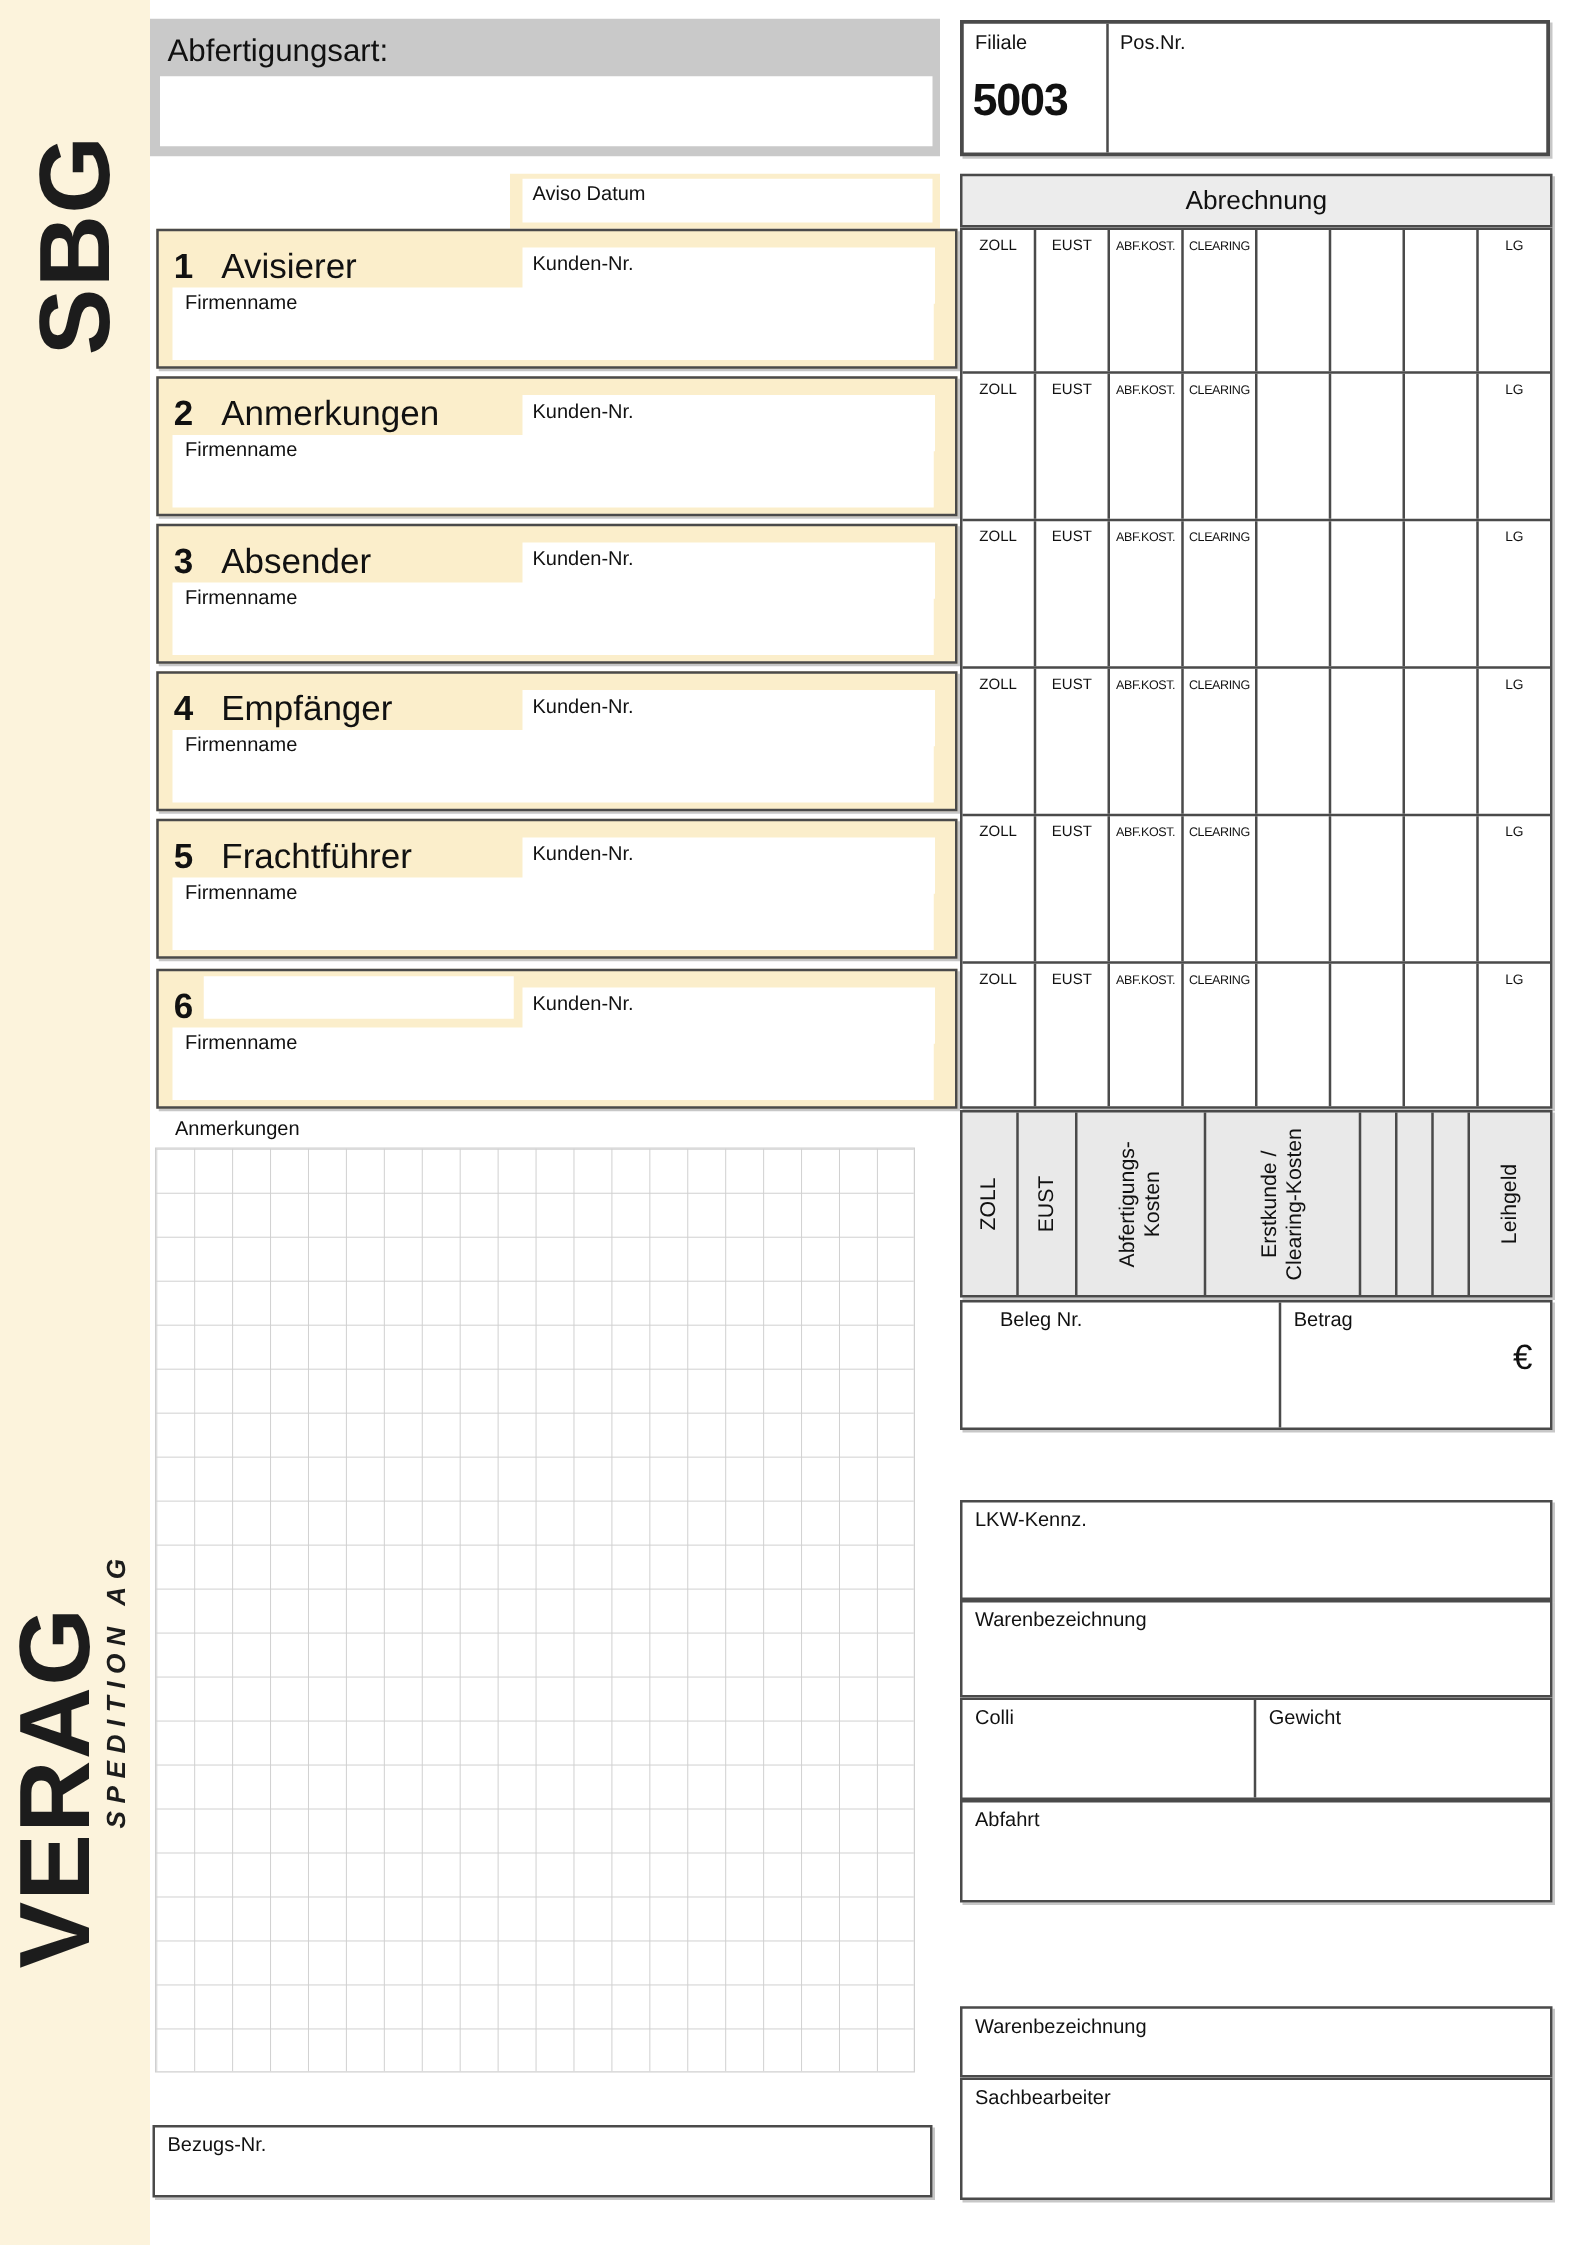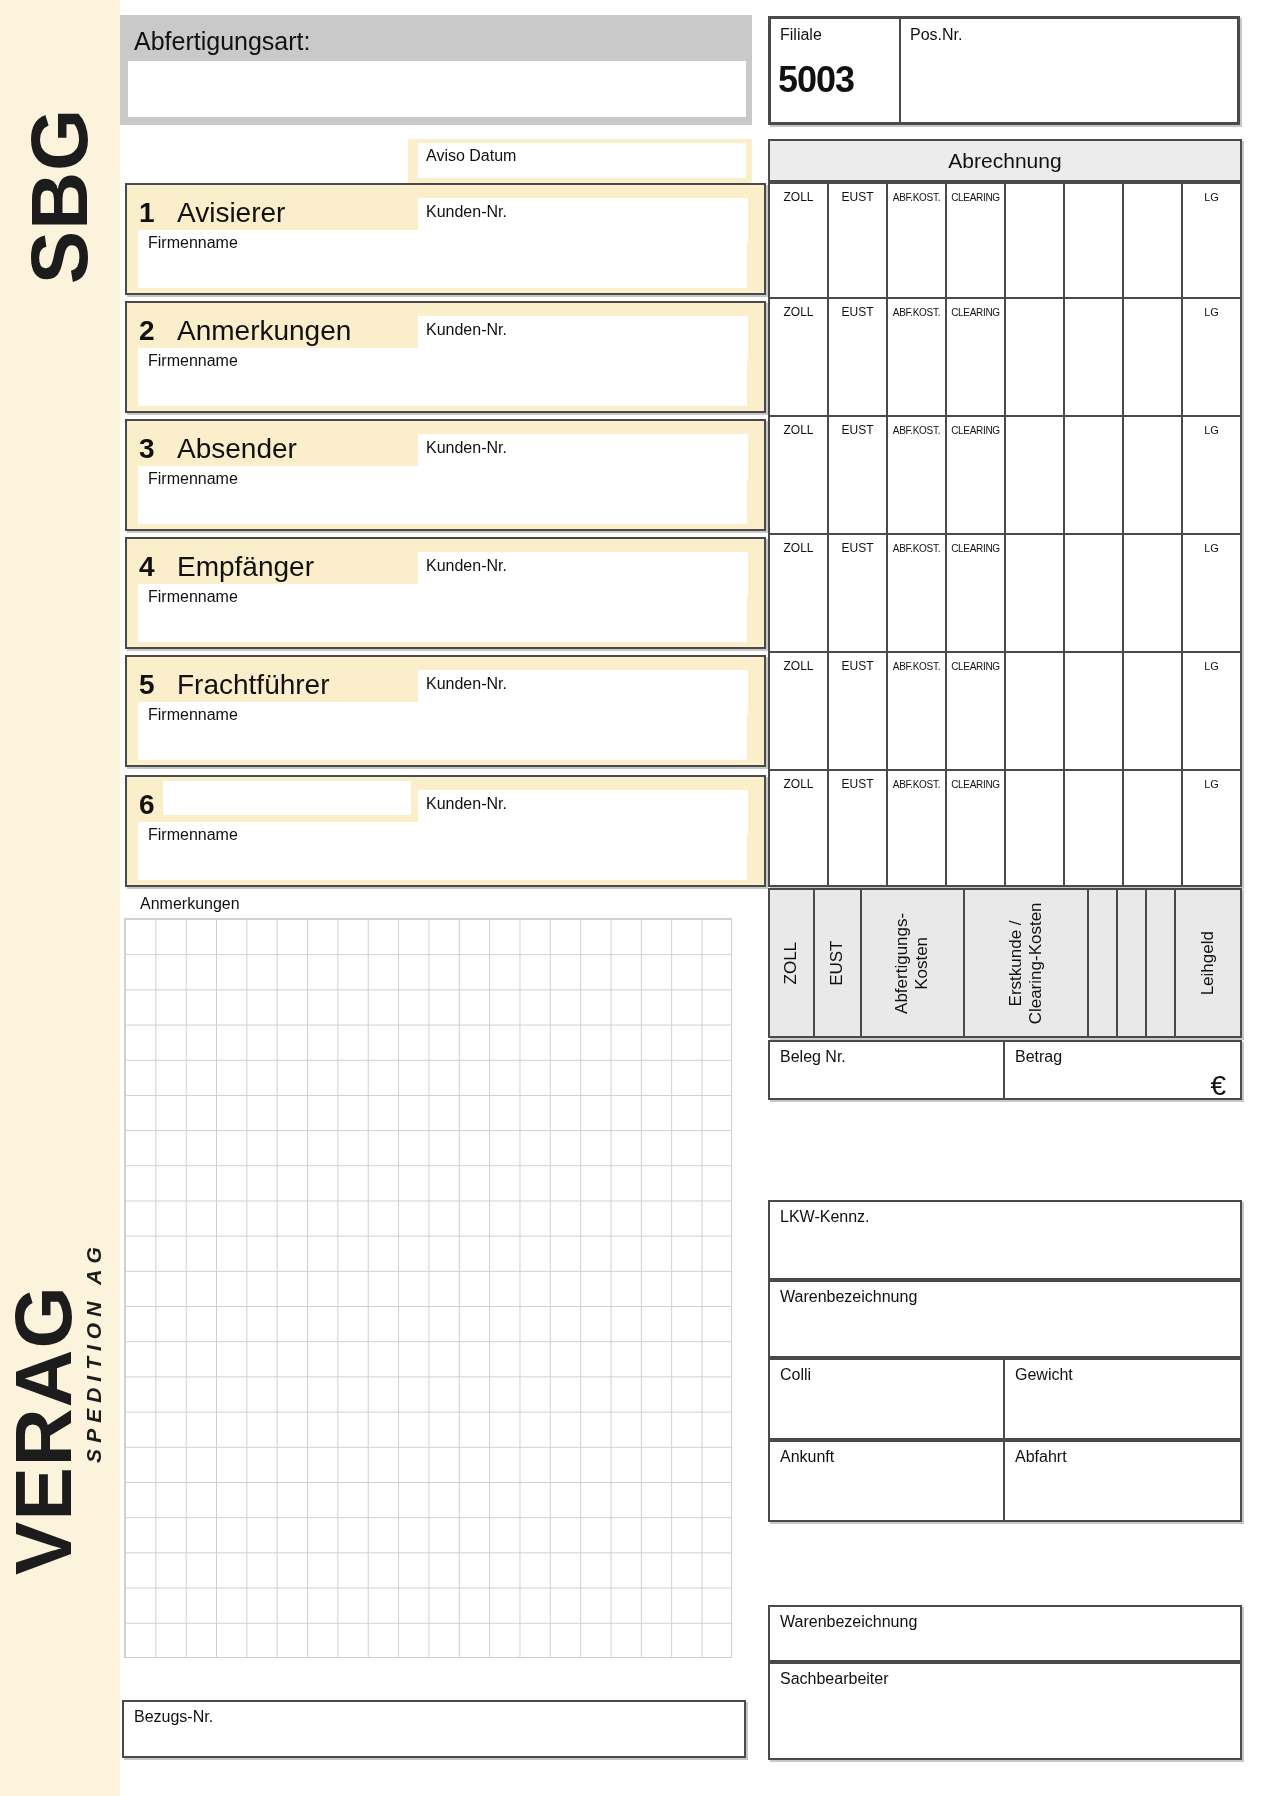--- a/index.html
+++ b/index.html
@@ -19,21 +19,21 @@
 
   
   #gray-header { left:120px; top:15px; width:632px; height:110px; background:#c9c9c9; }
   #gray-header .hdr-label { position:absolute; left:14px; top:12px; font-size:25px; }
   #abfertigungsart-input { position:absolute; left:8px; right:6px; top:46px; bottom:8px; background:#fff; }
 
   .dark-border { border:2px solid #4a4a4a; box-shadow:2px 2px 0 rgba(0,0,0,0.22); background:#fff; }
 
   
   #filiale-box { left:768px; top:16px; width:472px; height:109px; border-width:3px; display:flex; }
-  #filiale-cell { width:130px; border-right:2px solid #4a4a4a; position:relative; }
+  #filiale-cell { width:116px; border-right:2px solid #4a4a4a; position:relative; }
   #posnr-cell { flex:1; position:relative;padding-left:37px; }
   .small-label { font-size:16px; }
   #filiale-cell .small-label, #posnr-cell .small-label { position:absolute; left:9px; top:7px; }
   #filiale-value { position:absolute; left:7px; top:40px; font-size:36px; font-weight:bold; letter-spacing:-1px; }
 
   
   #aviso-strip { left:408px; top:139px; width:344px; height:44px; background:#fbeecb; }
   #aviso-input { position:absolute; left:10px; right:6px; top:4px; bottom:5px; background:#fff; }
   #aviso-input .small-label { position:absolute; left:8px; top:4px; }
 
@@ -58,21 +58,21 @@
   .ab-cell.condensed span { font-size:10px; letter-spacing:-0.3px; }
   .ab-cell.lg span { font-size:11px; }
 
   
   #legend-row { left:768px; top:888px; width:474px; height:150px; display:flex; background:#e9e9e9; }
   .legend-cell { flex:1; display:flex; align-items:center; justify-content:center; overflow:visible; }
   .legend-cell + .legend-cell { border-left:2px solid #4a4a4a; }
   .legend-cell span { transform:rotate(-90deg); white-space:pre; text-align:center; font-size:17px; line-height:1.2; }
 
   
-  #beleg-row { left:768px; top:1040px; width:474px; height:60px; display:flex; }
+  #beleg-row { left:768px; top:1040px; width:474px; height:104px; display:flex;padding-left:20px; }
   #beleg-cell { width:235px; border-right:2px solid #4a4a4a; position:relative; }
   #betrag-cell { flex:1; position:relative; }
   #beleg-cell .small-label, #betrag-cell .small-label { position:absolute; left:10px; top:6px; }
   #euro-sign { position:absolute; right:14px; top:28px; font-size:28px; }
 
   
   .rbox { left:768px; width:474px; position:absolute; }
   .rbox .small-label { position:absolute; left:10px; top:6px; }
   #lkw-box { top:1200px; height:80px; }
   #waren-box { top:1280px; height:78px; }
@@ -314,23 +314,20 @@
   <div id="colli-row" class="rbox dark-border">
     <div class="half-cell">
       <span class="small-label">Colli</span>
     </div>
     <div class="half-cell">
       <span class="small-label">Gewicht</span>
     </div>
   </div>
   <div id="ankunft-row" class="rbox dark-border">
     <div class="half-cell">
-      <span class="small-label">Ankunft</span>
-    </div>
-    <div class="half-cell">
       <span class="small-label">Abfahrt</span>
     </div>
   </div>
   <div id="abfdatum-box" class="rbox dark-border">
     <span class="small-label">Warenbezeichnung</span>
   </div>
   <div id="sach-box" class="rbox dark-border">
     <span class="small-label">Sachbearbeiter</span>
   </div>
 

